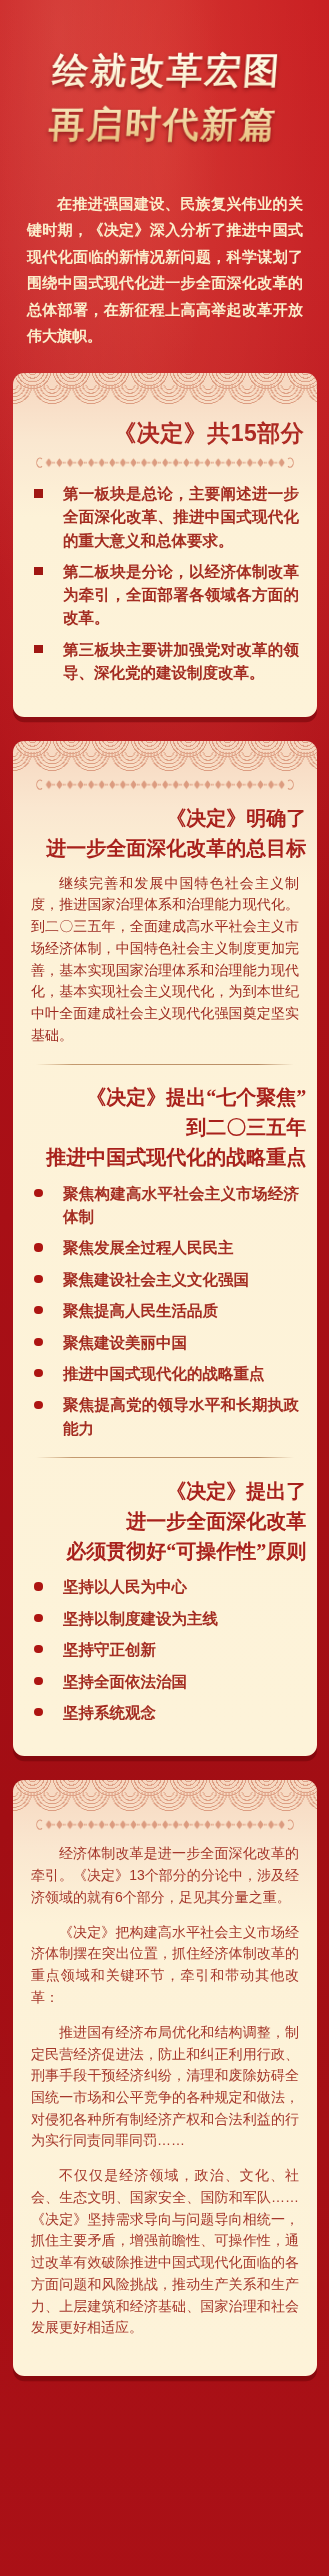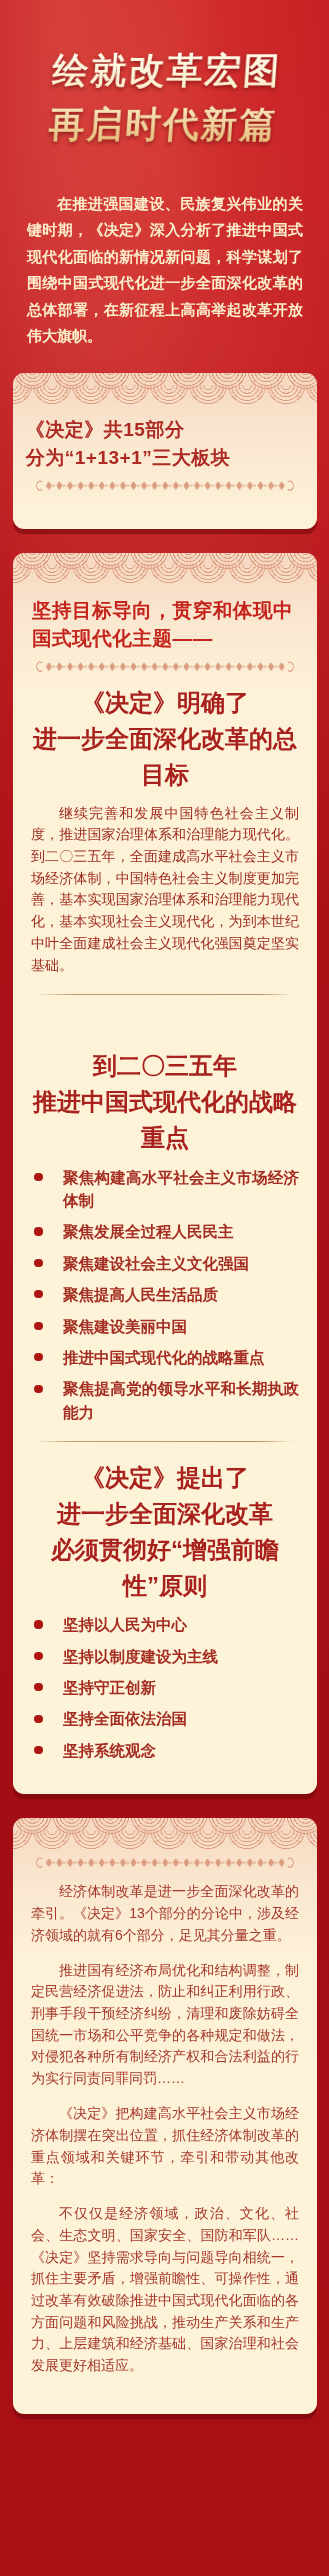--- a/index.html
+++ b/index.html
@@ -50,28 +50,28 @@
         #d89276 18px 19px,rgba(0,0,0,0) 19px);
     background-size:39px 62px,39px 62px;
     background-position:0 -3.1px,19.6px 11.3px;
     background-repeat:repeat-x;
   }
   .card-heading{
     color:#c5241d;font-weight:800;font-size:19.6px;line-height:1.42;
     letter-spacing:0.5px;margin:12.4px 18.5px 8.2px 18.5px;
   }
   .center-title{
-    text-align:left;color:#ad2a23;font-weight:800;font-size:19px;line-height:1.5;
+    text-align:right;color:#ad2a23;font-weight:800;font-size:23px;line-height:1.5;
     margin:10.3px 12.4px 7.2px 12.4px;letter-spacing:0.5px;
   }
   .ornament{margin:6.2px 20.6px 13.4px 20.6px;}
   .orn-svg{display:block;width:100%;height:11.3px;}
   .sub{
-    font-family:Liberation Sans, sans-serif;font-weight:700;
-    color:#a8211c;font-size:24px;line-height:1.5;text-align:center;
+    font-family:Liberation Serif, serif;font-weight:700;
+    color:#a8211c;font-size:20px;line-height:1.5;text-align:right;
     margin:4.1px 10.3px 9.3px 10.3px;
   }
   .para{
     color:#a5372b;font-size:14px;line-height:1.55;text-align:justify;text-indent:2em;
     margin:0 17.5px 13.4px 17.5px;
   }
   .para.dark{color:#9c291f;}
   .blist{list-style:none;margin:2.1px 17.5px 4.1px 17.5px;padding:0;}
   .blist li{
     position:relative;padding-left:32px;color:#a42d22;font-size:15.5px;font-weight:600;
@@ -108,90 +108,93 @@
       <span>绘就改革宏图</span><br>
       <span>再启时代新篇</span>
     </h1>
     <p class="intro">在推进强国建设、民族复兴伟业的关键时期，《决定》深入分析了推进中国式现代化面临的新情况新问题，科学谋划了围绕中国式现代化进一步全面深化改革的总体部署，在新征程上高高举起改革开放伟大旗帜。</p>
   </header>
 
   <section class="card">
     <div class="scallop"></div>
     <h2 class="center-title">
       <span>《决定》共15部分</span><br>
-      <span>分为“1+13+1”三大板块</span>
     </h2>
     <div class="ornament">
       <svg class="orn-svg" viewBox="0 0 520 16" preserveAspectRatio="none">
         <path d="M16 3 A6.5 6.5 0 1 0 16 13" fill="none" stroke="#dc9c80" stroke-width="1.8"></path>
         <rect x="22" y="0" width="476" height="16" fill="url(#ornpat)"></rect>
         <path d="M504 3 A6.5 6.5 0 1 1 504 13" fill="none" stroke="#dc9c80" stroke-width="1.8"></path>
       </svg>
     </div>
+    <ul class="blist square">
+      <li>第一板块是总论，主要阐述进一步全面深化改革、推进中国式现代化的重大意义和总体要求。</li>
+      <li>第二板块是分论，以经济体制改革为牵引，全面部署各领域各方面的改革。</li>
+      <li>第三板块主要讲加强党对改革的领导、深化党的建设制度改革。</li>
+    </ul>
   </section>
 
   <section class="card">
     <div class="scallop"></div>
-    <h2 class="card-heading">坚持目标导向，贯穿和体现中国式现代化主题——</h2>
     <div class="ornament">
       <svg class="orn-svg" viewBox="0 0 520 16" preserveAspectRatio="none">
         <path d="M16 3 A6.5 6.5 0 1 0 16 13" fill="none" stroke="#dc9c80" stroke-width="1.8"></path>
         <rect x="22" y="0" width="476" height="16" fill="url(#ornpat)"></rect>
         <path d="M504 3 A6.5 6.5 0 1 1 504 13" fill="none" stroke="#dc9c80" stroke-width="1.8"></path>
       </svg>
     </div>
 
     <h3 class="sub">
       <span>《决定》明确了</span><br>
       <span>进一步全面深化改革的总目标</span>
     </h3>
     <p class="para dark">继续完善和发展中国特色社会主义制度，推进国家治理体系和治理能力现代化。到二〇三五年，全面建成高水平社会主义市场经济体制，中国特色社会主义制度更加完善，基本实现国家治理体系和治理能力现代化，基本实现社会主义现代化，为到本世纪中叶全面建成社会主义现代化强国奠定坚实基础。</p>
 
     <div class="rule"></div>
 
     <h3 class="sub">
-      <br>
+      <span>《决定》提出“七个聚焦”</span><br>
       <span>到二〇三五年</span><br>
       <span>推进中国式现代化的战略重点</span>
     </h3>
     <ul class="blist dot">
       <li>聚焦构建高水平社会主义市场经济体制</li>
       <li>聚焦发展全过程人民民主</li>
       <li>聚焦建设社会主义文化强国</li>
       <li>聚焦提高人民生活品质</li>
       <li>聚焦建设美丽中国</li>
       <li>推进中国式现代化的战略重点</li>
       <li>聚焦提高党的领导水平和长期执政能力</li>
     </ul>
 
     <div class="rule"></div>
 
     <h3 class="sub">
       <span>《决定》提出了</span><br>
       <span>进一步全面深化改革</span><br>
-      <span>必须贯彻好“增强前瞻性”原则</span>
+      <span>必须贯彻好“可操作性”原则</span>
     </h3>
     <ul class="blist dot">
       <li>坚持以人民为中心</li>
       <li>坚持以制度建设为主线</li>
       <li>坚持守正创新</li>
       <li>坚持全面依法治国</li>
       <li>坚持系统观念</li>
     </ul>
   </section>
 
   <section class="card">
     <div class="scallop"></div>
     <div class="ornament">
       <svg class="orn-svg" viewBox="0 0 520 16" preserveAspectRatio="none">
         <path d="M16 3 A6.5 6.5 0 1 0 16 13" fill="none" stroke="#dc9c80" stroke-width="1.8"></path>
         <rect x="22" y="0" width="476" height="16" fill="url(#ornpat)"></rect>
         <path d="M504 3 A6.5 6.5 0 1 1 504 13" fill="none" stroke="#dc9c80" stroke-width="1.8"></path>
       </svg>
     </div>
     <p class="para">经济体制改革是进一步全面深化改革的牵引。《决定》13个部分的分论中，涉及经济领域的就有6个部分，足见其分量之重。</p>
+    <p class="para">《决定》把构建高水平社会主义市场经济体制摆在突出位置，抓住经济体制改革的重点领域和关键环节，牵引和带动其他改革：</p>
     <p class="para">推进国有经济布局优化和结构调整，制定民营经济促进法，防止和纠正利用行政、刑事手段干预经济纠纷，清理和废除妨碍全国统一市场和公平竞争的各种规定和做法，对侵犯各种所有制经济产权和合法利益的行为实行同责同罪同罚……</p>
-    <p class="para">《决定》把构建高水平社会主义市场经济体制摆在突出位置，抓住经济体制改革的重点领域和关键环节，牵引和带动其他改革：</p>
     <p class="para">不仅仅是经济领域，政治、文化、社会、生态文明、国家安全、国防和军队……《决定》坚持需求导向与问题导向相统一，抓住主要矛盾，增强前瞻性、可操作性，通过改革有效破除推进中国式现代化面临的各方面问题和风险挑战，推动生产关系和生产力、上层建筑和经济基础、国家治理和社会发展更好相适应。</p>
   </section>
 
 </div>
 
 
 </body></html>

